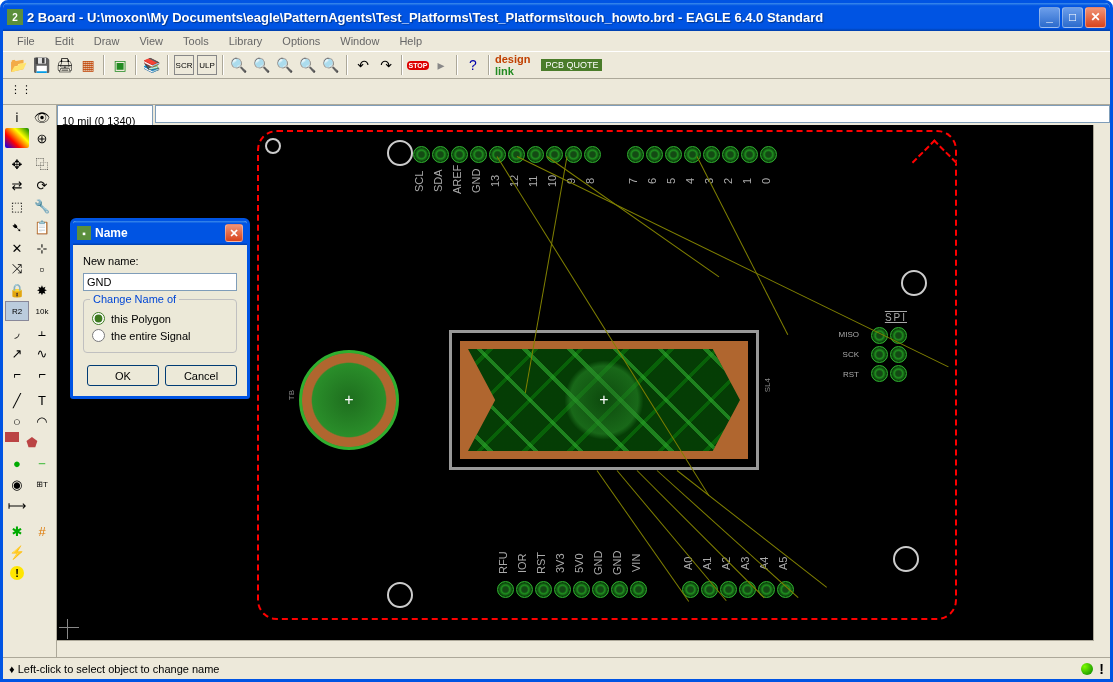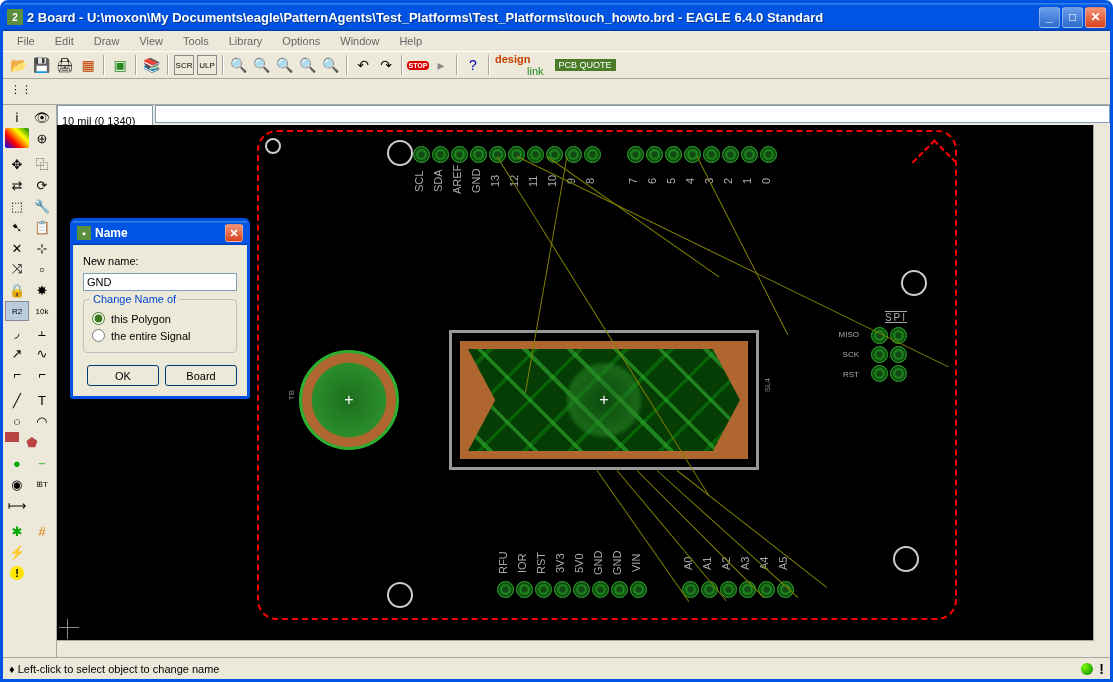--- a/index.html
+++ b/index.html
@@ -18,21 +18,21 @@
 
 .menubar { height: 20px; background: #EDE9DA; display: flex; align-items: center; padding: 0 6px; gap: 4px; }
 .menu-item { padding: 2px 8px; color: #666; }
 
 
 .toolbar { height: 28px; background: #EDE9DA; border-top: 1px solid #fff; border-bottom: 1px solid #ACA899; display: flex; align-items: center; padding: 0 6px; gap: 3px; }
 .tb-btn { width: 20px; height: 20px; display: flex; align-items: center; justify-content: center; font-size: 14px; }
 .tb-sep { width: 2px; height: 20px; border-left: 1px solid #ACA899; border-right: 1px solid #fff; margin: 0 2px; }
 .design-link { font-size: 10px; }
 .design-link .design { color: #C04000; font-weight: bold; }
-.design-link .link { color: #228B22; font-weight: normal; margin-left: 32px; }
+.design-link .link { color: #228B22; font-weight: bold; }
 .pcb-quote { background: #4A7C2A; color: #fff; padding: 1px 4px; font-size: 9px; margin-left: 8px; }
 
 
 .action-bar { height: 26px; background: #EDE9DA; border-bottom: 1px solid #ACA899; display: flex; align-items: center; padding: 0 6px; }
 .grid-btn { width: 24px; height: 20px; border: 1px solid #fff0; }
 
 
 .main { flex: 1; display: flex; min-height: 0; }
 .tool-palette { width: 54px; background: #EDE9DA; border-right: 1px solid #ACA899; padding: 2px; display: flex; flex-direction: column; gap: 1px; }
 .tool-row { display: flex; gap: 1px; }
@@ -442,18 +442,18 @@
             <input type="radio" name="cn" checked="" style="">
             <span>this Polygon</span>
           </label>
         <label class="dlg-radio">
             <input type="radio" name="cn" style="">
             <span>the entire Signal</span>
           </label>
       </div>
       <div class="dlg-btns">
         <button class="dlg-btn">OK</button>
-        <button class="dlg-btn">Board</button>
+        <button class="dlg-btn">Cancel</button>
       </div>
     </div>
   </div>
 
 </div>
 
 </body></html>

